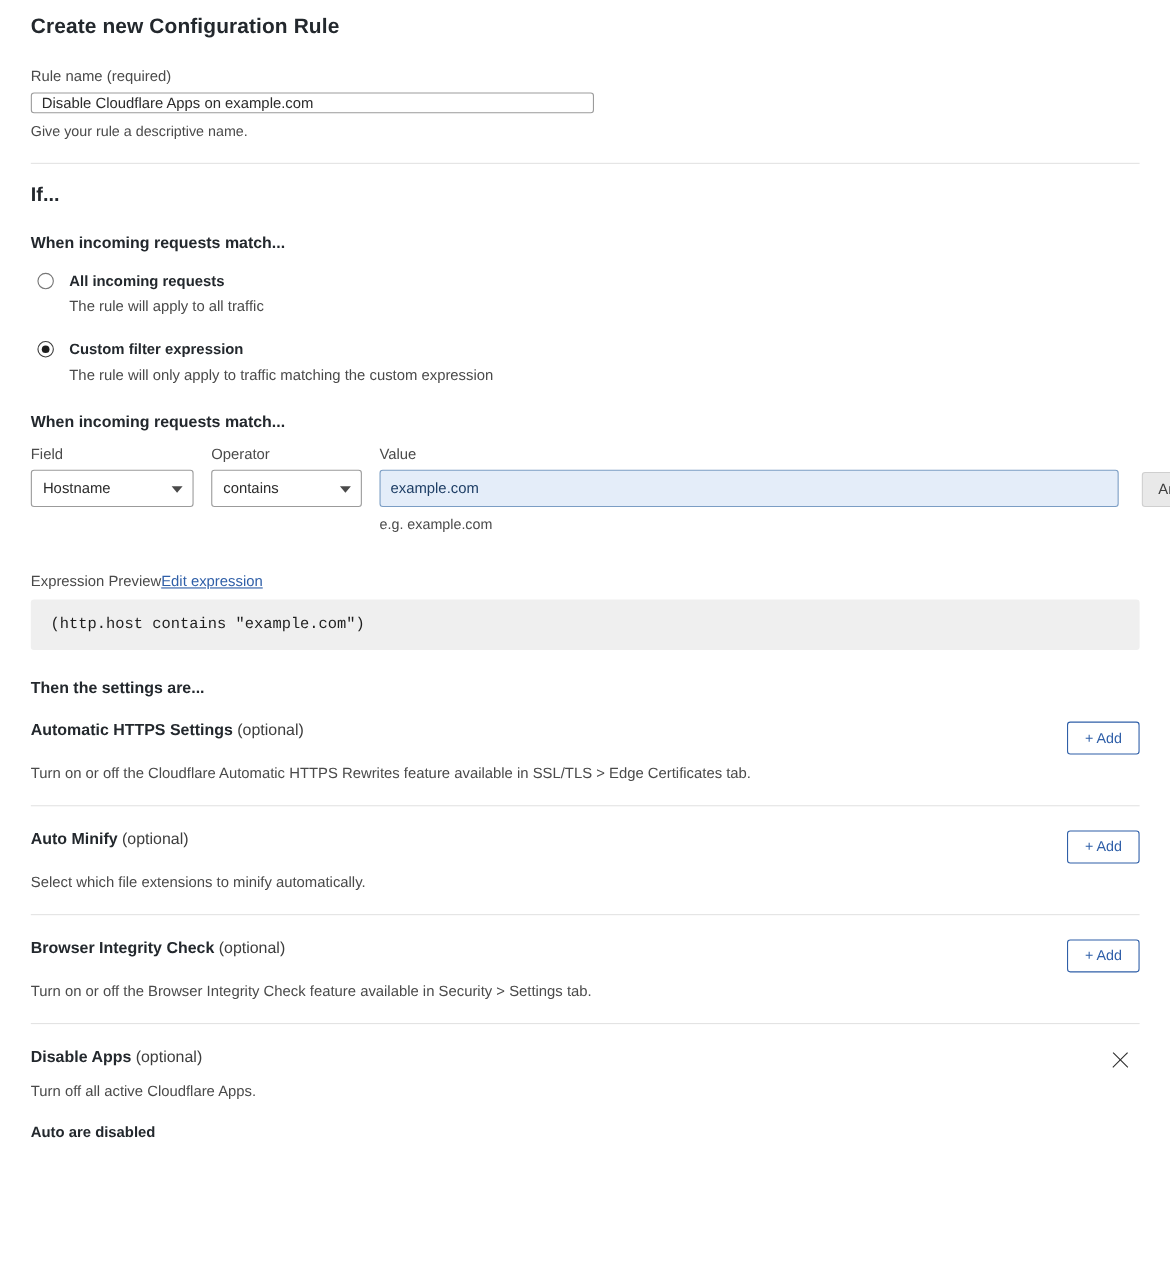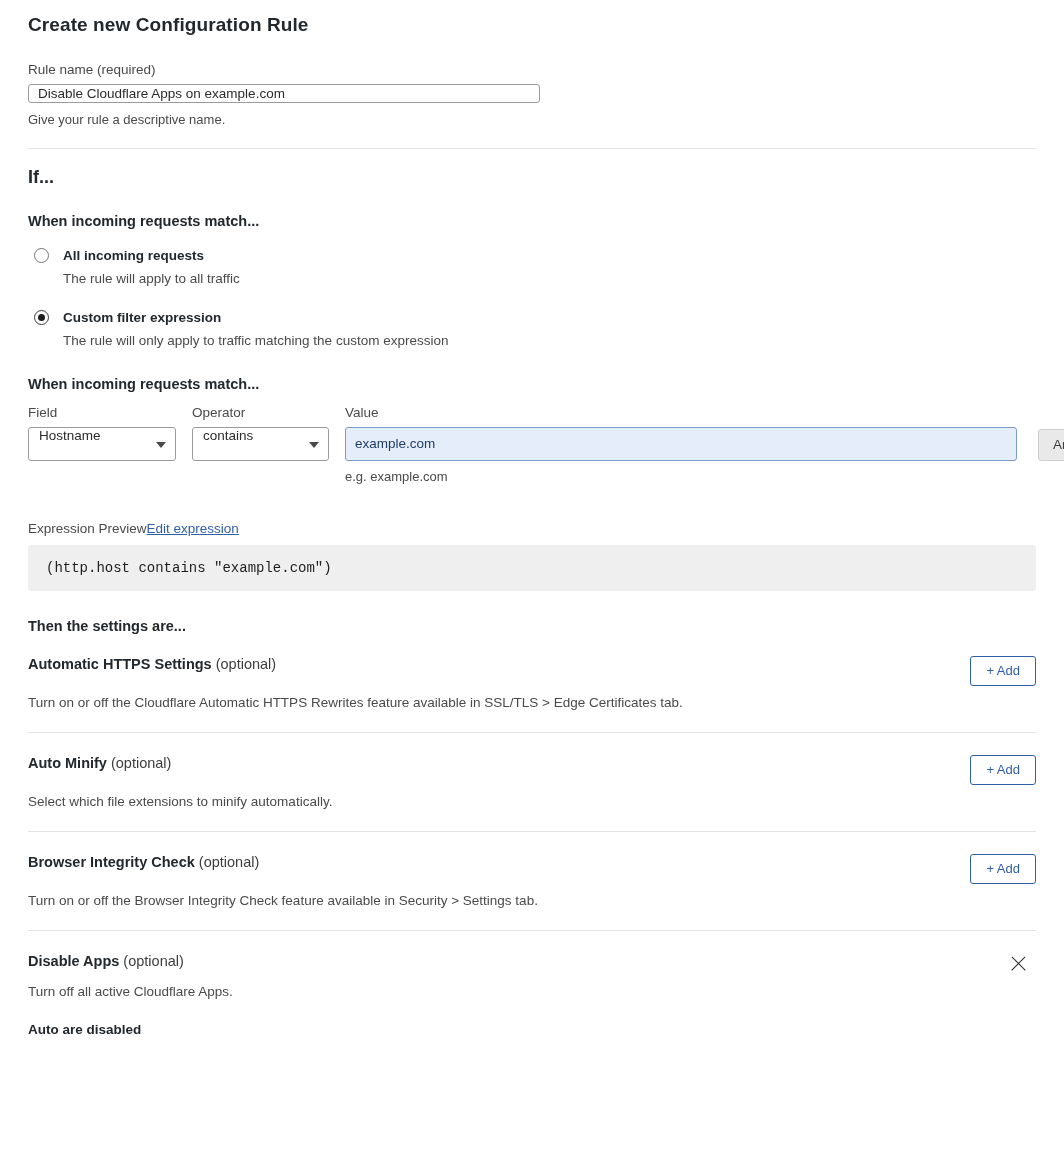--- a/index.html
+++ b/index.html
@@ -123,20 +123,21 @@
     color: #4a4a4a;
     margin-bottom: 7px;
   }
   .select {
     position: relative;
     height: 34px;
     border: 1px solid #9b9b9b;
     border-radius: 3px;
     background: #fff;
     display: flex;
+    align-items: center;
     padding: 0 28px 0 10px;
     font-size: 13.5px;
     color: #2c2c2c;
   }
   .select.w-field { width: 148px; }
   .select.w-op { width: 137px; }
   .chevron {
     position: absolute;
     right: 9px;
     top: 50%;

